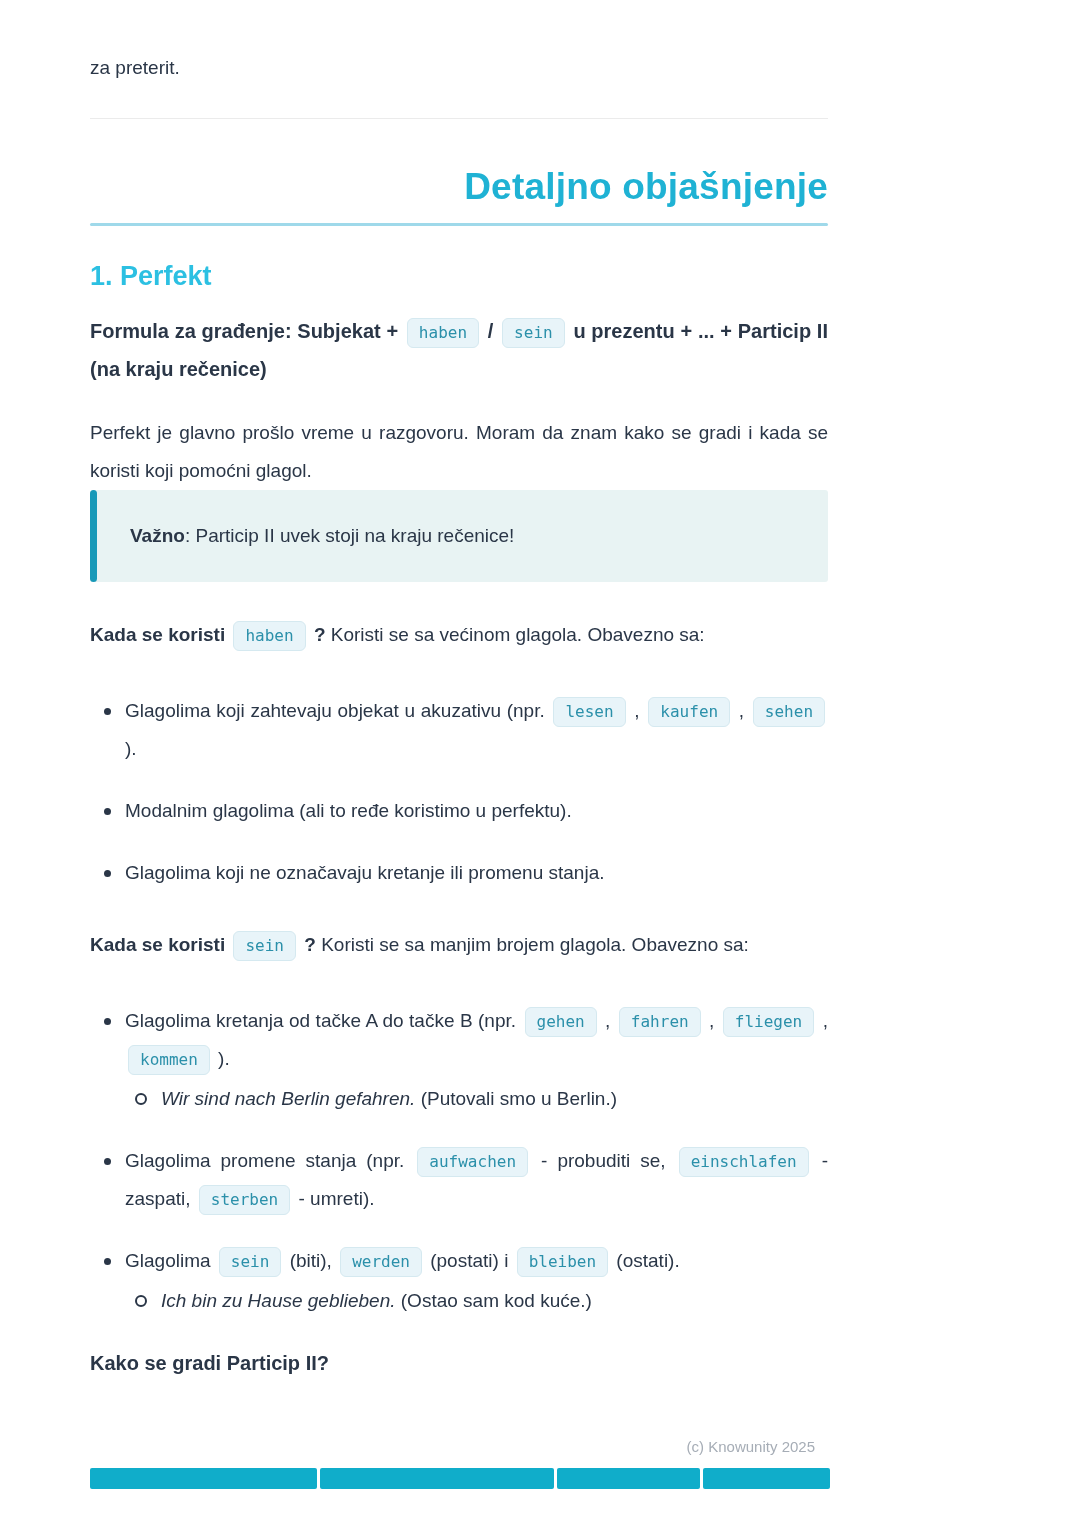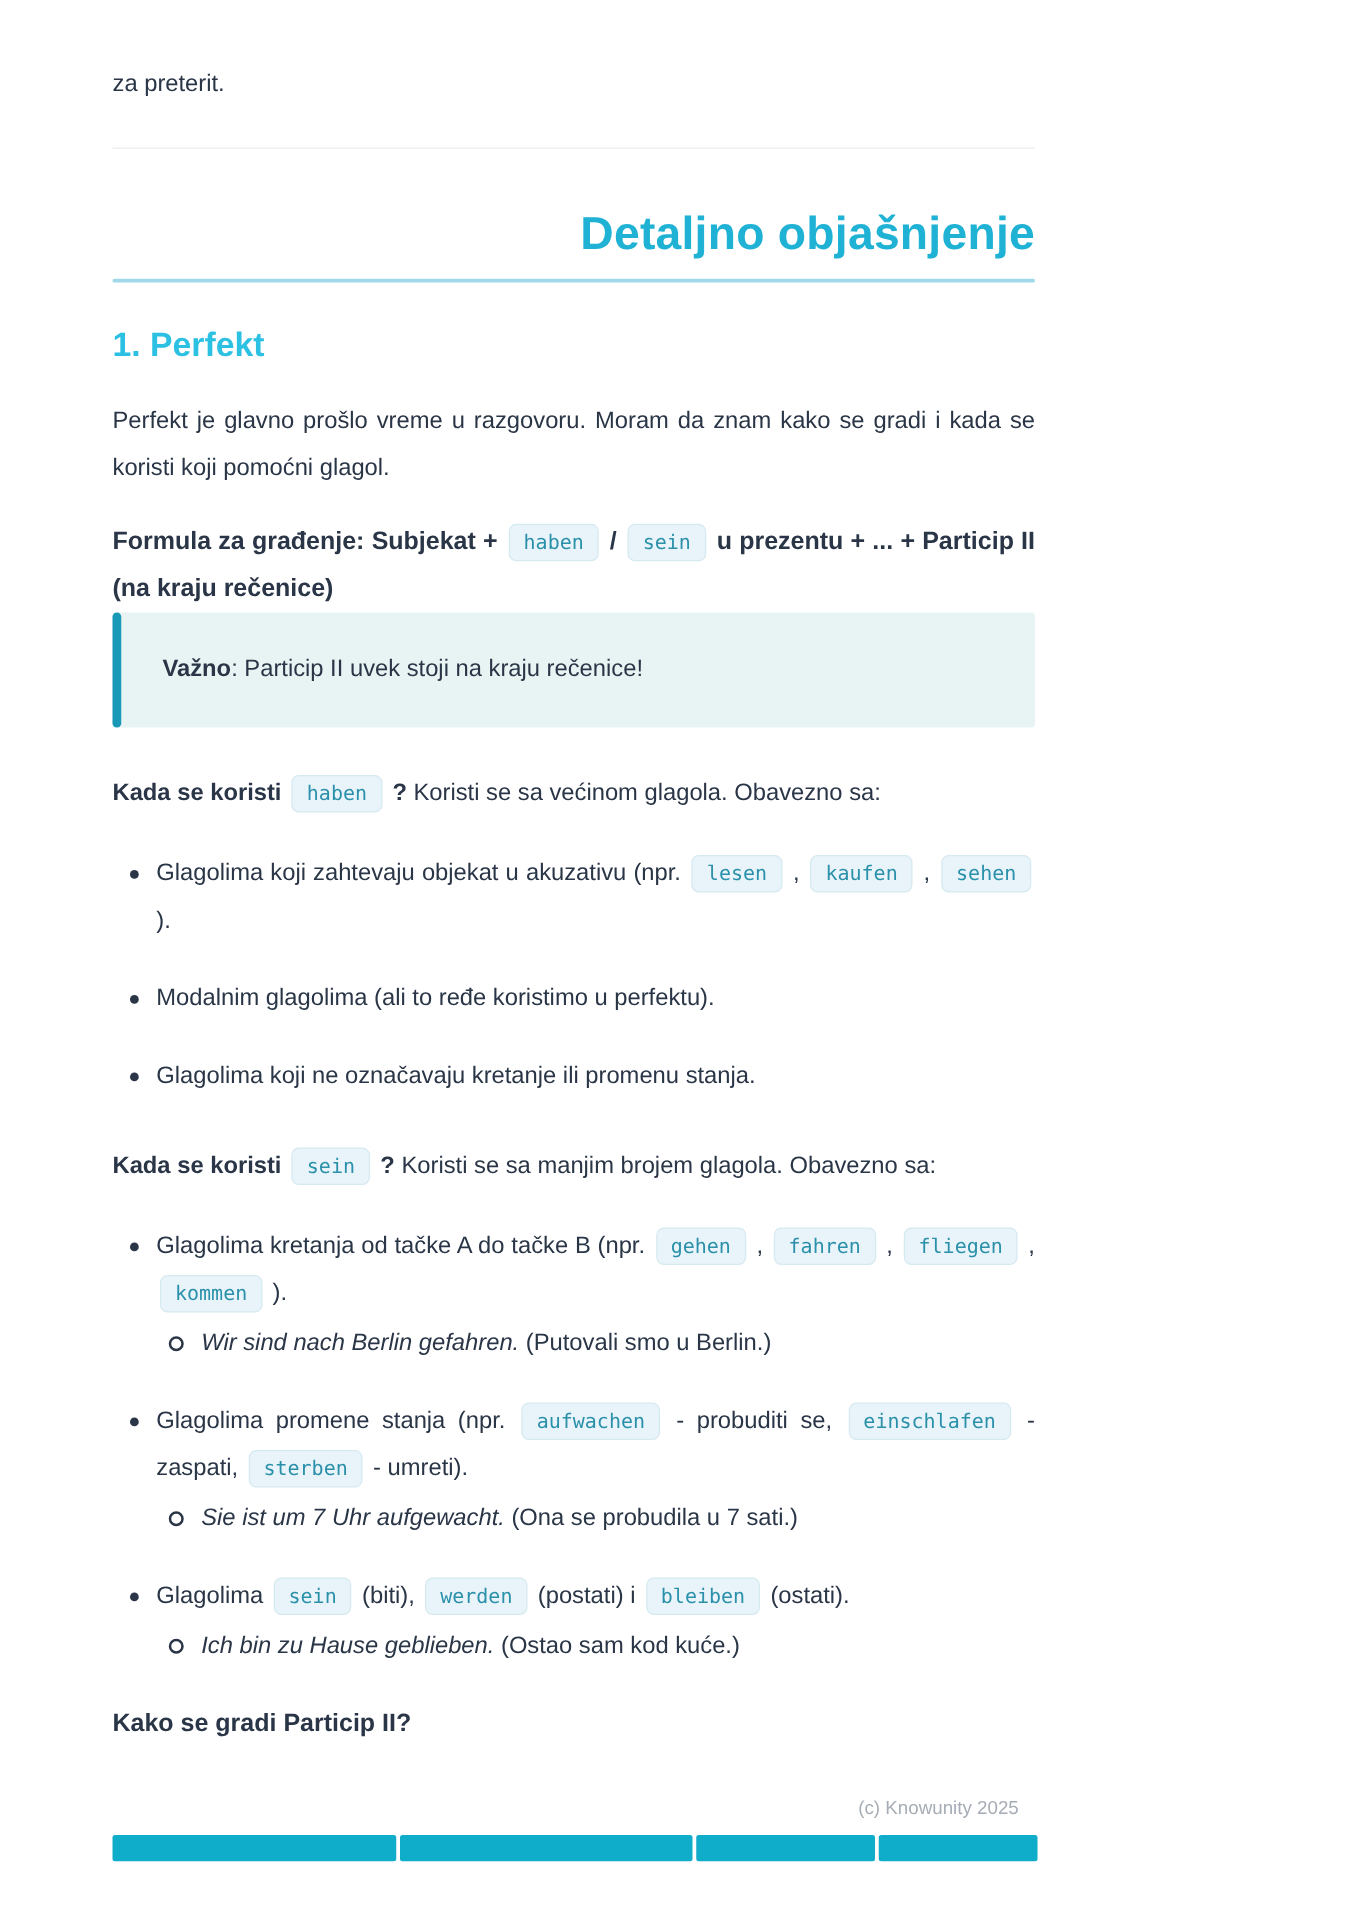--- a/index.html
+++ b/index.html
@@ -26,21 +26,21 @@
   .seg-b{font-weight:700;}
   .seg-i{font-style:italic;}
   .seg-c{font-family:"DejaVu Sans Mono","Liberation Mono",monospace;font-size:16px;
         color:var(--badge_text);background:var(--badge_bg);border:1px solid var(--badge_border);
         border-radius:6px;padding:2px 11px 3px 11px;margin:0 3px;display:inline-block;
         line-height:1.45;white-space:nowrap;vertical-align:baseline;}
   .callout{position:relative;background:var(--callout_bg);border-radius:3px;
         padding:27px 30px 27px 40px;}
   .callout-bar{position:absolute;left:0;top:0;bottom:0;width:7px;border-radius:6px;background:var(--callout_bar);}
   .intro-line{margin-top:34px;}
-  ul.list{list-style:none;margin:26px 0 0 0;padding:0 0 0 14px;}
+  ul.list{list-style:none;margin:38px 0 0 0;padding:0 0 0 14px;}
   ul.list>li{display:flex;margin:0 0 24px 0;}
   .dot{flex:0 0 auto;width:7px;height:7px;border-radius:50%;background:var(--text);margin:16px 14px 0 0;}
   .li-body{flex:1 1 auto;min-width:0;}
   .sub{display:flex;margin-top:2px;padding-left:10px;}
   .circ{flex:0 0 auto;width:8px;height:8px;border:2px solid var(--text);border-radius:50%;
         background:transparent;margin:13px 14px 0 0;}
   .bold-line{font-weight:700;font-size:20px;margin-top:18px;}
   .footer{position:absolute;top:1438px;right:68px;margin:0;font-size:15px;color:var(--footer_text);}
   .progress-bar{position:absolute;left:90px;top:1468px;width:740px;height:21px;display:flex;gap:3px;}
   .bar-seg{background:var(--bar);height:100%;border-radius:2px;}
@@ -53,23 +53,23 @@
 
   <div class="content">
     <p class="top-text">za preterit.</p>
     <hr class="divider">
 
     <h1>Detaljno objašnjenje</h1>
     <div class="h1-underline"></div>
 
     <h2>1. Perfekt</h2>
 
+    <p class="body just formula"><span class="seg-b">Formula za građenje: Subjekat + </span><span class="seg-c">haben</span><span class="seg-b"> / </span><span class="seg-c">sein</span><span class="seg-b"> u prezentu + ... + Particip II (na kraju rečenice)</span></p>
+
     <p class="body just mt-para">Perfekt je glavno prošlo vreme u razgovoru. Moram da znam kako se gradi i kada se koristi koji pomoćni glagol.</p>
-
-    <p class="body just formula"><span class="seg-b">Formula za građenje: Subjekat + </span><span class="seg-c">haben</span><span class="seg-b"> / </span><span class="seg-c">sein</span><span class="seg-b"> u prezentu + ... + Particip II (na kraju rečenice)</span></p>
 
     <div class="callout">
       <div class="callout-bar"></div>
       <p class="body"><span class="seg-b">Važno</span><span class="seg-t">: Particip II uvek stoji na kraju rečenice!</span></p>
     </div>
 
     <p class="body just intro-line"><span class="seg-b">Kada se koristi </span><span class="seg-c">haben</span><span class="seg-b"> ?</span><span class="seg-t"> Koristi se sa većinom glagola. Obavezno sa:</span></p>
 
     <ul class="list">
       <li>
@@ -102,24 +102,20 @@
           <div class="sub">
             <span class="circ"></span>
             <p class="body"><span class="seg-i">Wir sind nach Berlin gefahren.</span><span class="seg-t"> (Putovali smo u Berlin.)</span></p>
           </div>
         </div>
       </li>
       <li>
         <span class="dot"></span>
         <div class="li-body">
           <p class="body just"><span class="seg-t">Glagolima promene stanja (npr. </span><span class="seg-c">aufwachen</span><span class="seg-t"> - probuditi se, </span><span class="seg-c">einschlafen</span><span class="seg-t"> - zaspati, </span><span class="seg-c">sterben</span><span class="seg-t"> - umreti).</span></p>
-          <div class="sub">
-            <span class="circ"></span>
-            <p class="body"><span class="seg-i">Sie ist um 7 Uhr aufgewacht.</span><span class="seg-t"> (Ona se probudila u 7 sati.)</span></p>
-          </div>
         </div>
       </li>
       <li>
         <span class="dot"></span>
         <div class="li-body">
           <p class="body just"><span class="seg-t">Glagolima </span><span class="seg-c">sein</span><span class="seg-t"> (biti), </span><span class="seg-c">werden</span><span class="seg-t"> (postati) i </span><span class="seg-c">bleiben</span><span class="seg-t"> (ostati).</span></p>
           <div class="sub">
             <span class="circ"></span>
             <p class="body"><span class="seg-i">Ich bin zu Hause geblieben.</span><span class="seg-t"> (Ostao sam kod kuće.)</span></p>
           </div>

